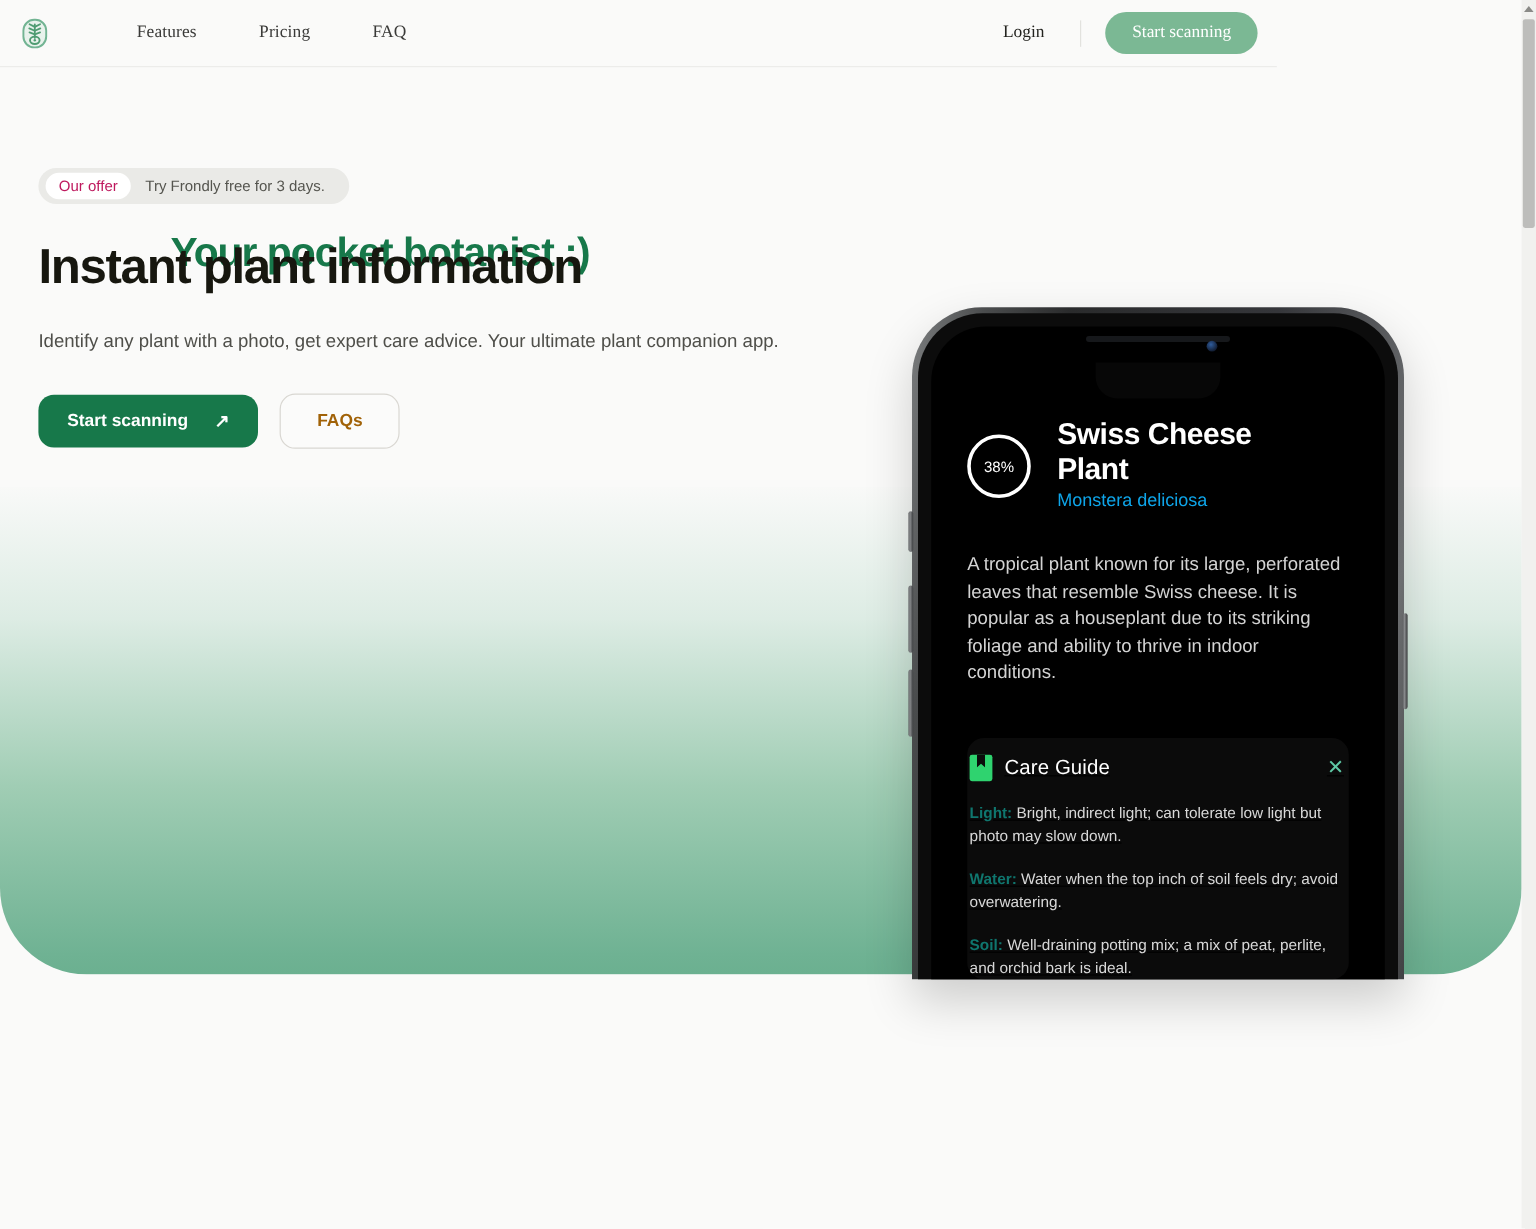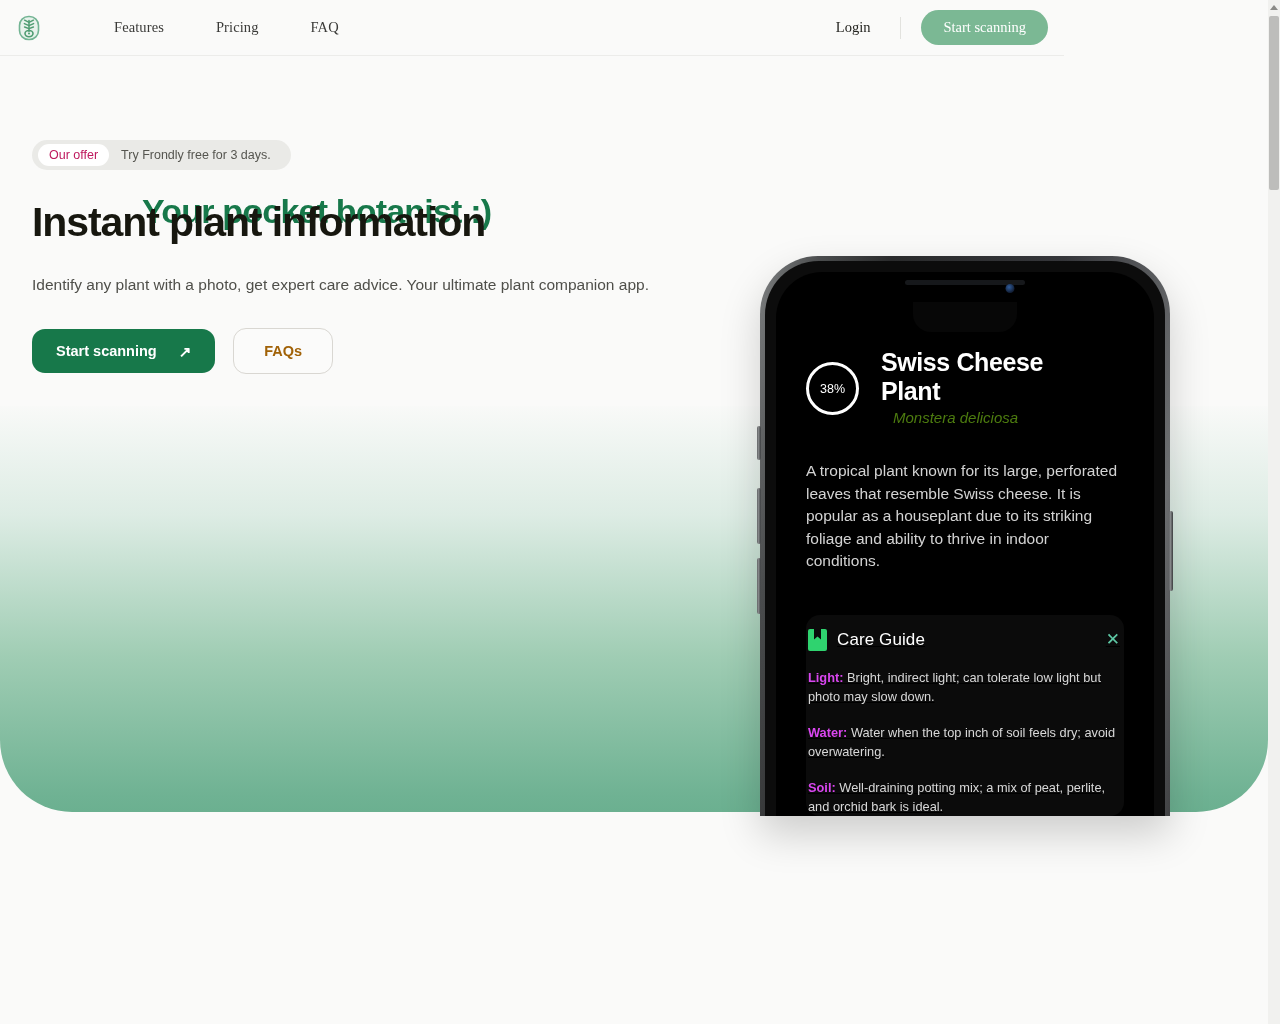--- a/index.html
+++ b/index.html
@@ -143,21 +143,21 @@
   .match-ring {
     flex: 0 0 auto; width: 53px; height: 53px; border-radius: 50%;
     border: 3px solid #ffffff; display: flex; align-items: center; justify-content: center;
     margin-top: 14px;
   }
   .match-ring span { font-size: 12.5px; color: #ffffff; font-weight: 500; }
   .plant-title {
     font-size: 25px; line-height: 29px; font-weight: bold; color: #ffffff; letter-spacing: -.4px;
     width: 190px;
   }
-  .plant-latin { margin-top: 3px; font-size: 15px; font-style: italic; color: #4d7c0f; margin-left: 12px; }
+  .plant-latin { margin-top: 3px; font-size: 15px; color: #0ea5e9; }
 
   .plant-desc { margin-top: 34px; font-size: 15.5px; line-height: 22.5px; color: #d3d3d3; }
 
   .care-card {
     margin-top: 42px; background: #0b0b0b; border-radius: 14px; padding: 14px 2px 0 2px; text-decoration: underline;
   }
   .care-head { display: flex; align-items: center; gap: 10px; }
   .care-icon {
     width: 19px; height: 22px; background: #2fd36f; border-radius: 2px;
     position: relative; flex: 0 0 auto;
@@ -166,21 +166,21 @@
     content: ""; position: absolute; left: 6px; top: 0; width: 7px; height: 11px;
     background: #0b0b0b;
     clip-path: polygon(0 0, 100% 0, 100% 100%, 50% 72%, 0 100%);
   }
   .care-title { font-size: 17px; color: #ffffff; letter-spacing: .1px; }
   .care-close {
     margin-left: auto; color: #5ec8a5; font-size: 17px; line-height: 1;
     cursor: pointer; padding-right: 2px;
   }
   .care-item { margin-top: 17px; font-size: 12.8px; line-height: 19px; color: #d8d8d8; }
-  .care-item b { color: #d946ef; }
+  .care-item b { color: #0f766e; }
 
   
   .lower { position: absolute; left: 0; top: 812px; width: 1268px; height: 212px; background: #fafaf9; z-index: 2; }
   .pocket-title {
     position: absolute; left: 142px; top: 192px;
     font-size: 34px; font-weight: bold; color: #17784a; letter-spacing: -.8px;
     white-space: nowrap; z-index: 5;
   }
 
   

